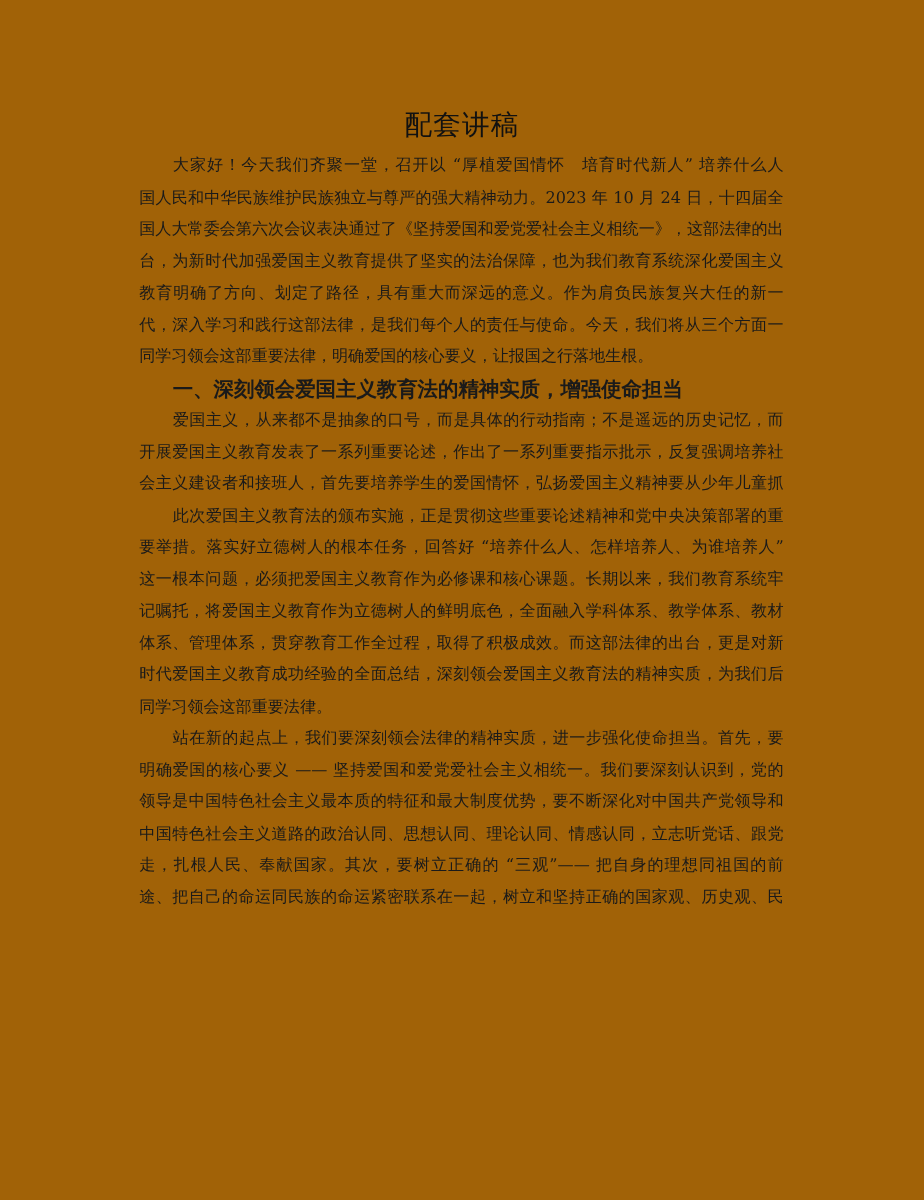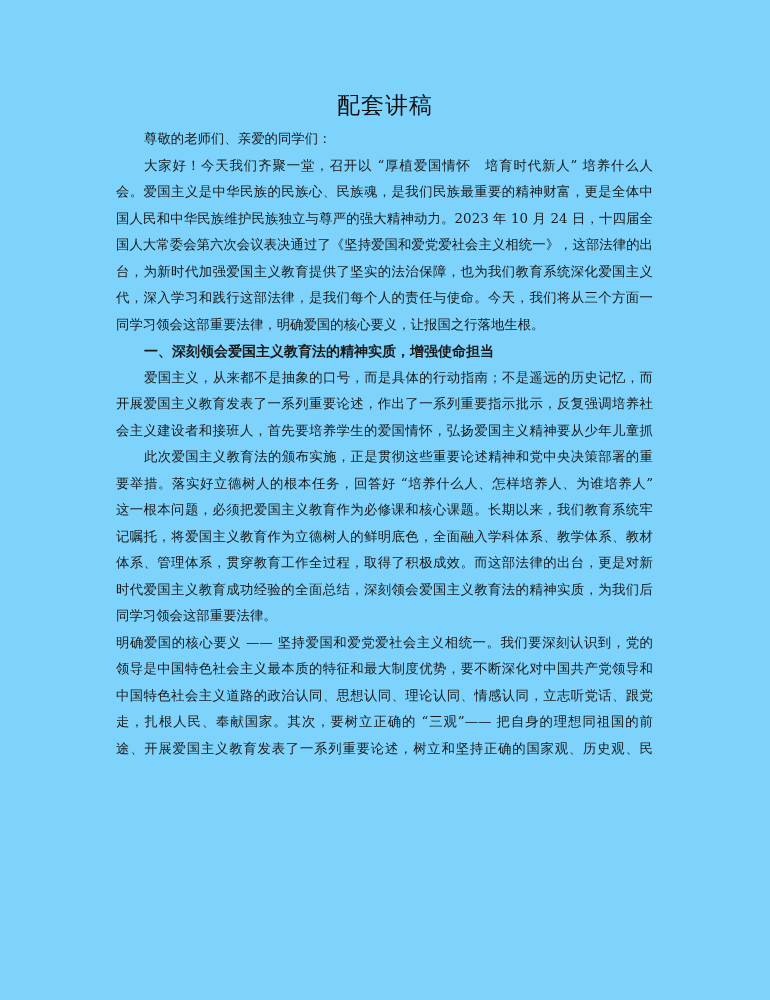--- a/index.html
+++ b/index.html
@@ -14,21 +14,21 @@
       overflow: hidden;
       font-family: "DejaVu Serif", "Liberation Serif", serif;
       color: #1a1a1a;
     }
     .page {
       position: absolute;
       left: 0;
       top: 0;
       width: 770px;
       height: 1000px;
-      background: #7dd3fc;
+      background: #a16207;
     }
     .title {
       position: absolute;
       top: 90px;
       left: 0;
       width: 770px;
       text-align: center;
       font-family: "DejaVu Sans", "Liberation Sans", sans-serif;
       font-size: 23px;
       font-weight: normal;
@@ -53,50 +53,50 @@
     }
     .line.last {
       text-align-last: left;
     }
     .line.indent {
       padding-left: 28px;
     }
     .line.heading {
       font-family: "DejaVu Sans", "Liberation Sans", sans-serif;
       font-weight: bold;
-      font-size: 14px;
+      font-size: 17px;
       padding-left: 28px;
       text-align-last: left;
     }
   </style>
 </head>
 <body>
 
 <div class="page">
   <div class="title">配套讲稿</div>
 
   <div class="body">
-    <div class="line indent last">尊敬的老师们、亲爱的同学们：</div>
     <div class="line indent">大家好！今天我们齐聚一堂，召开以 “厚植爱国情怀　培育时代新人” 培养什么人</div>
-    <div class="line">会。爱国主义是中华民族的民族心、民族魂，是我们民族最重要的精神财富，更是全体中</div>
     <div class="line">国人民和中华民族维护民族独立与尊严的强大精神动力。2023 年 10 月 24 日，十四届全</div>
     <div class="line">国人大常委会第六次会议表决通过了《坚持爱国和爱党爱社会主义相统一》，这部法律的出</div>
     <div class="line">台，为新时代加强爱国主义教育提供了坚实的法治保障，也为我们教育系统深化爱国主义</div>
+    <div class="line">教育明确了方向、划定了路径，具有重大而深远的意义。作为肩负民族复兴大任的新一</div>
     <div class="line">代，深入学习和践行这部法律，是我们每个人的责任与使命。今天，我们将从三个方面一</div>
     <div class="line last">同学习领会这部重要法律，明确爱国的核心要义，让报国之行落地生根。</div>
     <div class="line heading">一、深刻领会爱国主义教育法的精神实质，增强使命担当</div>
     <div class="line indent">爱国主义，从来都不是抽象的口号，而是具体的行动指南；不是遥远的历史记忆，而</div>
     <div class="line">开展爱国主义教育发表了一系列重要论述，作出了一系列重要指示批示，反复强调培养社</div>
     <div class="line">会主义建设者和接班人，首先要培养学生的爱国情怀，弘扬爱国主义精神要从少年儿童抓</div>
     <div class="line indent">此次爱国主义教育法的颁布实施，正是贯彻这些重要论述精神和党中央决策部署的重</div>
     <div class="line">要举措。落实好立德树人的根本任务，回答好 “培养什么人、怎样培养人、为谁培养人”</div>
     <div class="line">这一根本问题，必须把爱国主义教育作为必修课和核心课题。长期以来，我们教育系统牢</div>
     <div class="line">记嘱托，将爱国主义教育作为立德树人的鲜明底色，全面融入学科体系、教学体系、教材</div>
     <div class="line">体系、管理体系，贯穿教育工作全过程，取得了积极成效。而这部法律的出台，更是对新</div>
     <div class="line">时代爱国主义教育成功经验的全面总结，深刻领会爱国主义教育法的精神实质，为我们后</div>
     <div class="line last">同学习领会这部重要法律。</div>
+    <div class="line indent">站在新的起点上，我们要深刻领会法律的精神实质，进一步强化使命担当。首先，要</div>
     <div class="line">明确爱国的核心要义 —— 坚持爱国和爱党爱社会主义相统一。我们要深刻认识到，党的</div>
     <div class="line">领导是中国特色社会主义最本质的特征和最大制度优势，要不断深化对中国共产党领导和</div>
     <div class="line">中国特色社会主义道路的政治认同、思想认同、理论认同、情感认同，立志听党话、跟党</div>
     <div class="line">走，扎根人民、奉献国家。其次，要树立正确的 “三观”—— 把自身的理想同祖国的前</div>
-    <div class="line">途、开展爱国主义教育发表了一系列重要论述，树立和坚持正确的国家观、历史观、民</div>
+    <div class="line">途、把自己的命运同民族的命运紧密联系在一起，树立和坚持正确的国家观、历史观、民</div>
   </div>
 </div>
 
 </body></html>

